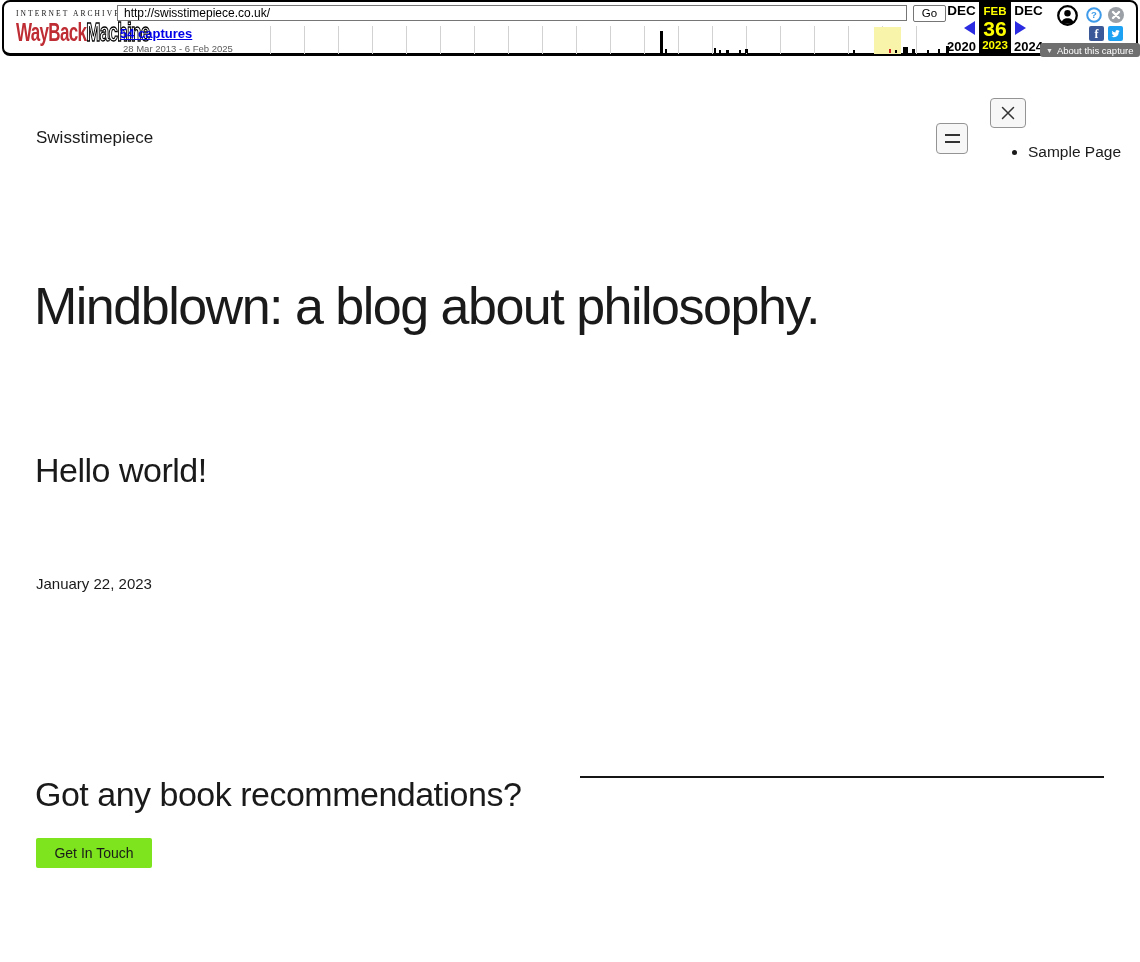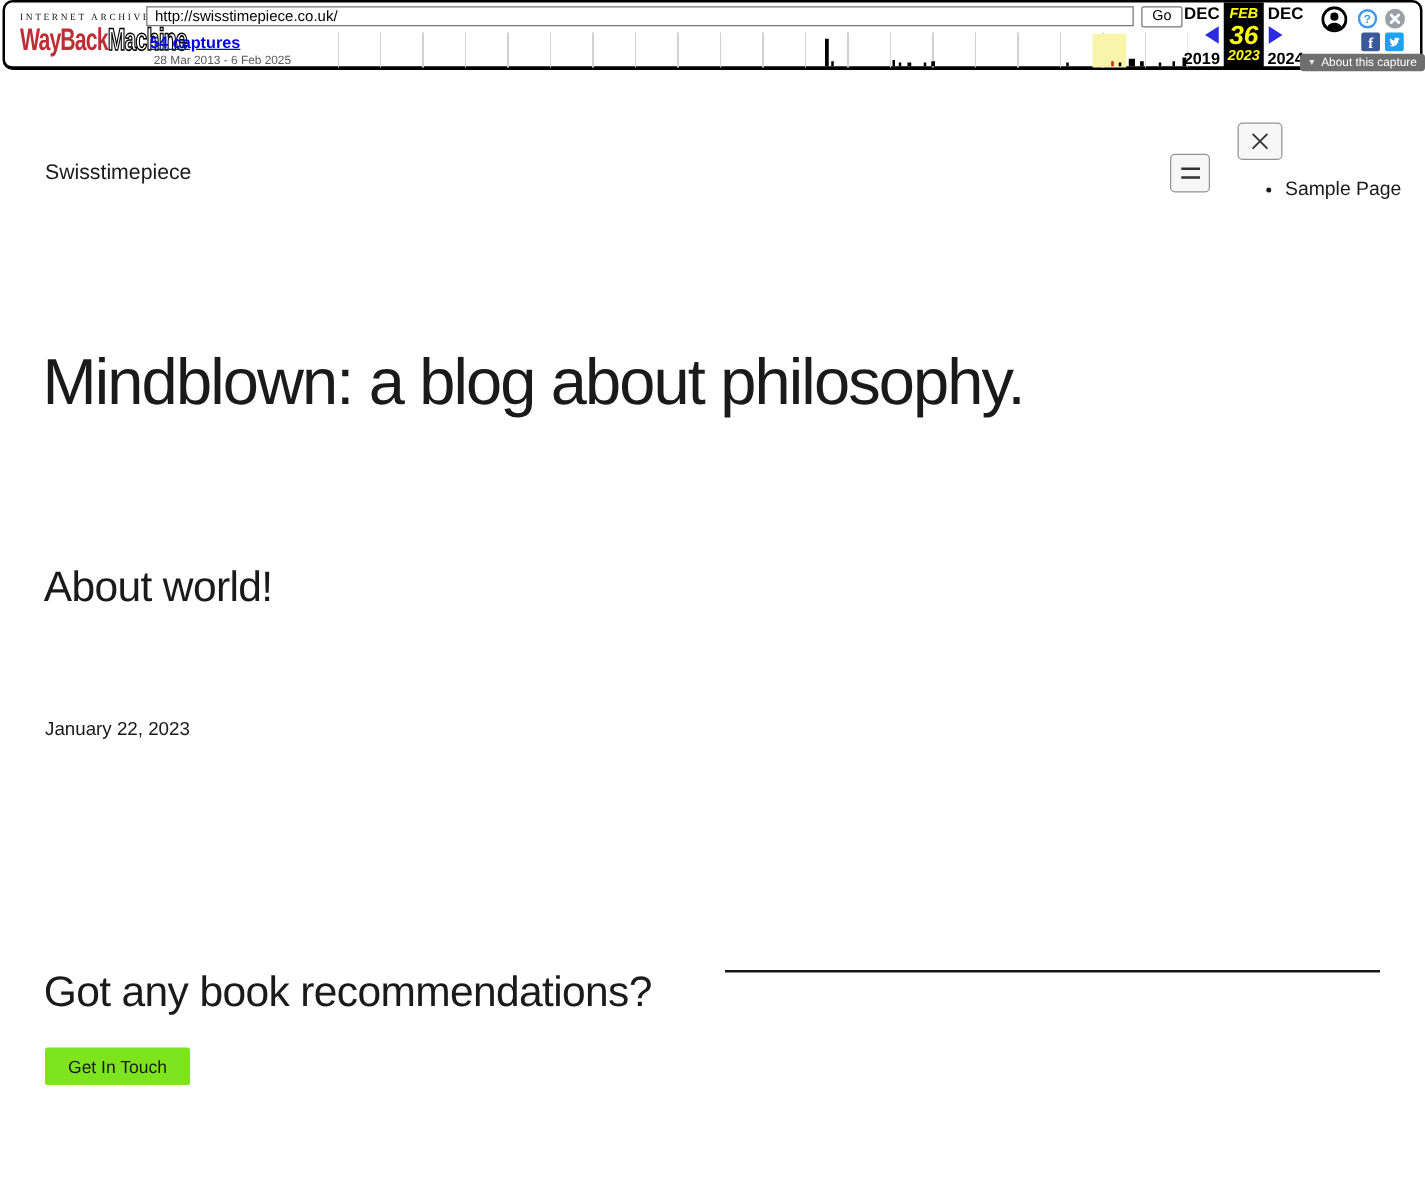--- a/index.html
+++ b/index.html
@@ -54,21 +54,21 @@
   .wb-nav { position:absolute; top:1px; width:31px; text-align:center; }
   .wb-nav-month { font-size:13.5px; font-weight:700; color:#000; cursor:pointer; }
   .wb-nav-year { font-size:13px; font-weight:700; color:#000; margin-top:4px; cursor:pointer; }
   .wb-prev { left:942px; }
   .wb-next { left:1009px; }
   .arrow { width:0; height:0; border-top:7px solid transparent; border-bottom:7px solid transparent; margin-top:3px; cursor:pointer; }
   .arrow-left  { border-right:11px solid #2b2be2; margin-left:auto; margin-right:2px; }
   .arrow-right { border-left:11px solid #2b2be2; margin-right:auto; margin-left:2px; }
   .wb-current {
     position:absolute; left:975px; top:0; width:32px; height:53px; background:#000;
-    display:flex; flex-direction:column; align-items:center; justify-content:center; gap:1px;font-style:italic;
+    display:flex; flex-direction:column; align-items:center; justify-content:center; gap:1px;
   }
   .wb-cur-month, .wb-cur-year { font-size:11.5px; font-weight:700; color:#ffff00; line-height:1; }
   .wb-cur-day { font-size:21px; font-weight:700; color:#ffff00; line-height:1; }
 
   .wb-ico { position:absolute; cursor:pointer; }
   .ico-profile { left:1053px; top:3px; width:21px; height:21px; }
   .ico-help   { left:1082px; top:5px; width:16px; height:16px; }
   .ico-close  { left:1104px; top:5px; width:16px; height:16px; }
   .ico-fb {
     left:1085px; top:24px; width:15px; height:15px; background:#3b5998; border-radius:2px;
@@ -152,21 +152,21 @@
           <div class="tl-bar" style="left: 642px; width: 3px; height: 4px;"></div>
           <div class="tl-bar" style="left: 657px; width: 2px; height: 3px;"></div>
           <div class="tl-bar" style="left: 668px; width: 2px; height: 4px;"></div>
           <div class="tl-bar" style="left: 676px; width: 3px; height: 7px;"></div>
         </div>
     </div>
 
     <div class="wb-nav wb-prev">
       <div class="wb-nav-month">DEC</div>
       <div class="arrow arrow-left"></div>
-      <div class="wb-nav-year">2019</div>
+      <div class="wb-nav-year">2020</div>
     </div>
 
     <div class="wb-current">
       <div class="wb-cur-month">FEB</div>
       <div class="wb-cur-day">36</div>
       <div class="wb-cur-year">2023</div>
     </div>
 
     <div class="wb-nav wb-next">
       <div class="wb-nav-month">DEC</div>
@@ -225,21 +225,21 @@
       <path d="M2.5 2.5 L13.5 13.5 M13.5 2.5 L2.5 13.5" stroke="#333" stroke-width="1.5" stroke-linecap="round"></path>
     </svg>
   </div>
 
   <ul class="nav-menu">
     <li>Sample Page</li>
   </ul>
 
   <h1 class="blog-heading">Mindblown: a blog about philosophy.</h1>
 
-  <h2 class="post-title">About world!</h2>
+  <h2 class="post-title">Hello world!</h2>
 
 
   <div class="post-date">January 22, 2023</div>
 
   <div class="separator"></div>
 
   <h2 class="cta-heading">Got any book recommendations?</h2>
 
   <button class="cta-button" style="background: rgb(125, 228, 29);">Get In Touch</button>
 

